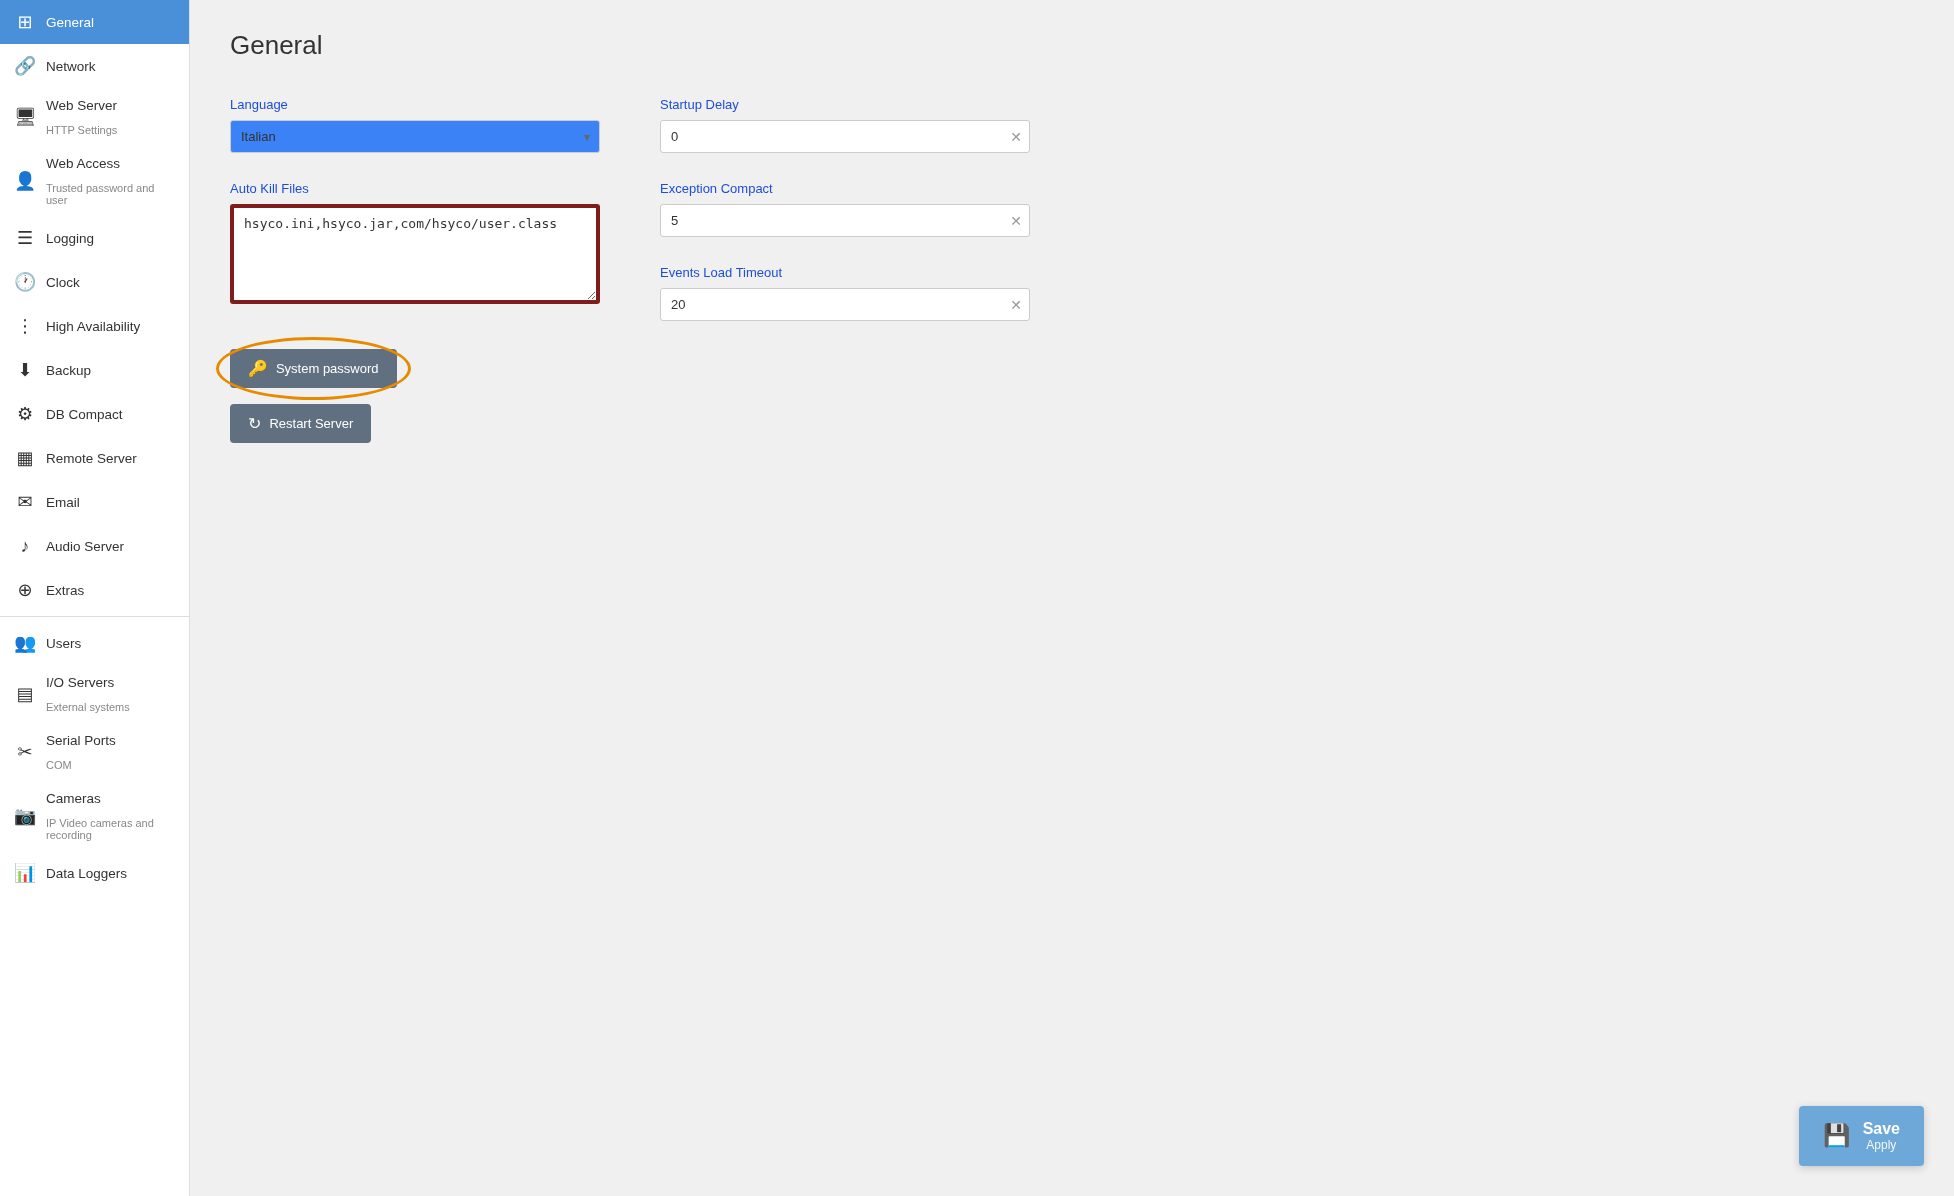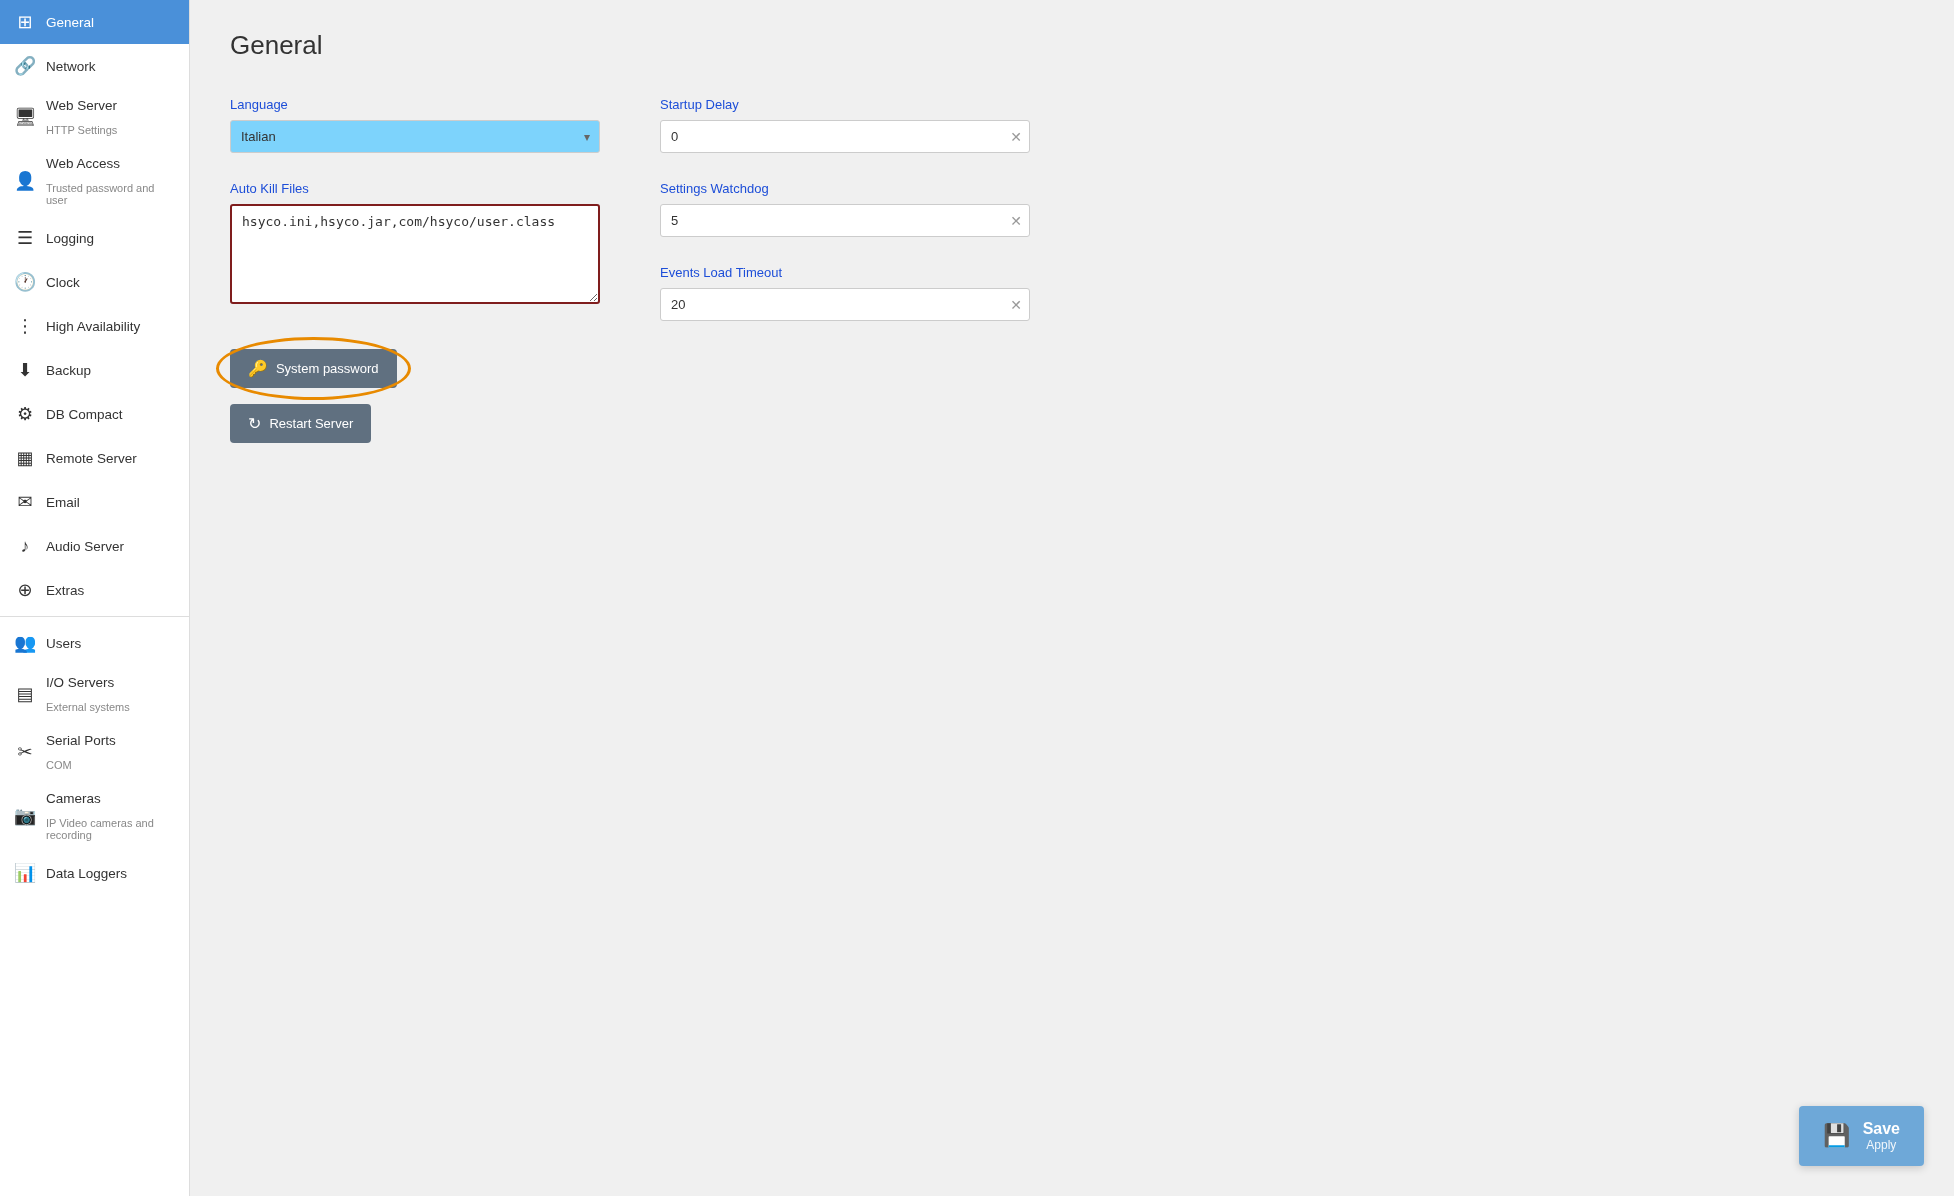--- a/index.html
+++ b/index.html
@@ -74,37 +74,37 @@
       cursor: pointer;
       color: #999;
       font-size: 14px;
       background: none;
       border: none;
       line-height: 1;
     }
     .form-textarea {
       width: 100%;
       padding: 8px 10px;
-      border: 2px solid #7f1d1d;
+      border: 4px solid #7f1d1d;
       border-radius: 3px;
       font-size: 13px;
       background: #fff;
       color: #333;
       resize: vertical;
       min-height: 100px;
       outline: none;
     }
     .form-select-wrapper { position: relative; }
     .form-select {
       width: 100%;
       padding: 8px 36px 8px 10px;
       border: 1px solid #ccc;
       border-radius: 3px;
       font-size: 13px;
-      background: #7dd3fc;
+      background: #3b82f6;
       color: #333;
       appearance: none;
       outline: none;
       cursor: pointer;
     }
     .select-arrow {
       position: absolute;
       right: 10px;
       top: 50%;
       transform: translateY(-50%);
@@ -317,21 +317,21 @@
     </div>
 
     <div class="form-group">
       <label class="form-label">Auto Kill Files</label>
       <textarea class="form-textarea" style="">hsyco.ini,hsyco.jar,com/hsyco/user.class</textarea>
     </div>
 
     <div style="display:flex; flex-direction:column; gap:28px;">
 
       <div class="form-group">
-        <label class="form-label">Settings Watchdog</label>
+        <label class="form-label">Exception Compact</label>
         <div class="form-input-wrapper">
           <input type="text" class="form-input" value="5" style="">
           <button class="input-clear">✕</button>
         </div>
       </div>
 
       <div class="form-group">
         <label class="form-label">Events Load Timeout</label>
         <div class="form-input-wrapper">
           <input type="text" class="form-input" value="20" style="">

